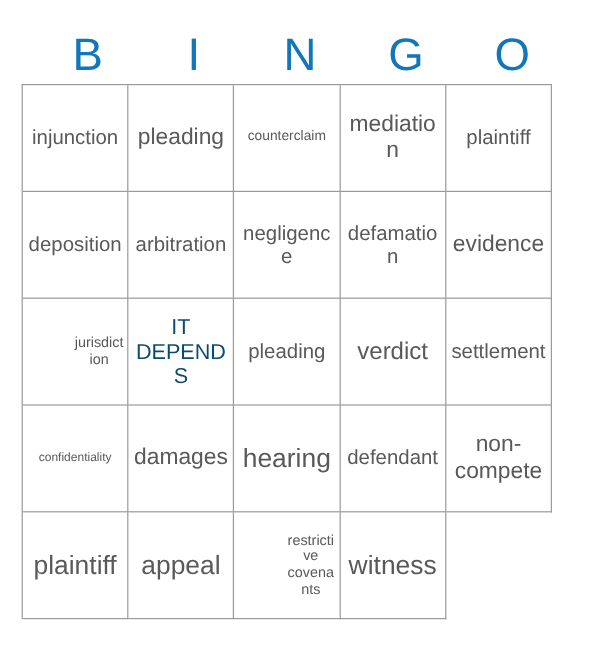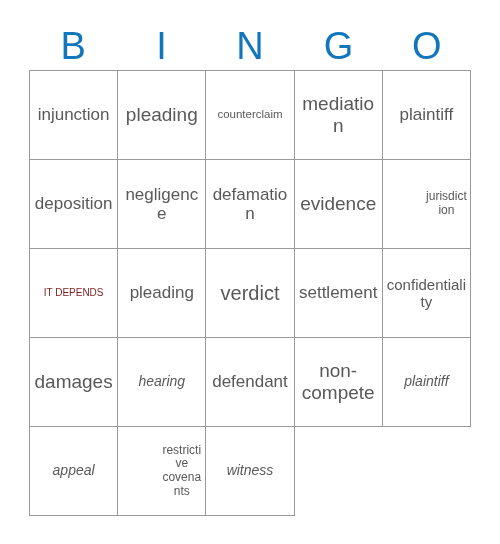--- a/index.html
+++ b/index.html
@@ -33,21 +33,21 @@
     align-items: center;
     justify-content: center;
     font-size: 38px;
     font-weight: 400;
     color: #1176bc;
     letter-spacing: 0px;
     line-height: 1;
   }
   .grid {
     position: absolute;
-    left: 29px;
+    left: 18px;
     top: 70px;
     width: 442px;
     height: 446px;
     box-sizing: border-box;
     border-top: 1px solid #9a9a9a;
     border-left: 1px solid #9a9a9a;
     display: grid;
     grid-template-columns: repeat(5, 1fr);
     grid-template-rows: repeat(5, 1fr);
   }
@@ -64,30 +64,30 @@
   }
   .cell-text {
     color: #595959;
     line-height: 1.14;
     display: block;
     width: 100%;
     word-break: break-word;
   }
   
   .fs-xxl .cell-text { font-size: 20px; }
-  .fs-xl  .cell-text { font-size: 14px; font-style: italic; }
+  .fs-xl  .cell-text { font-size: 22px; }
   .fs-l   .cell-text { font-size: 19px; }
   .fs-m   .cell-text { font-size: 17px; }
   .fs-s   .cell-text { font-size: 12px; margin-left: 40px; }
   .fs-xs  .cell-text { font-size: 11.5px; }
-  .fs-xxs .cell-text { font-size: 15px; text-align: center; }
+  .fs-xxs .cell-text { font-size: 10px; text-align: center; }
 
   .free .cell-text {
-    color: #7f1d1d;
-    font-size: 10px;
+    color: #0c4a6e;
+    font-size: 18px;
     line-height: 1.15;
   }
 </style>
 </head>
 <body>
 
 <div class="card">
 
   <div class="header-row">
     <div class="header-letter">B</div>
@@ -110,20 +110,23 @@
       </div>
     <div class="cell fs-l">
         <span class="cell-text">mediation</span>
       </div>
 
     <div class="cell fs-m">
         <span class="cell-text">plaintiff</span>
       </div>
     <div class="cell fs-m">
         <span class="cell-text">deposition</span>
+      </div>
+    <div class="cell fs-m">
+        <span class="cell-text">arbitration</span>
       </div>
     <div class="cell fs-m">
         <span class="cell-text">negligence</span>
       </div>
     <div class="cell fs-m">
         <span class="cell-text">defamation</span>
       </div>
 
     <div class="cell fs-l">
         <span class="cell-text">evidence</span>

